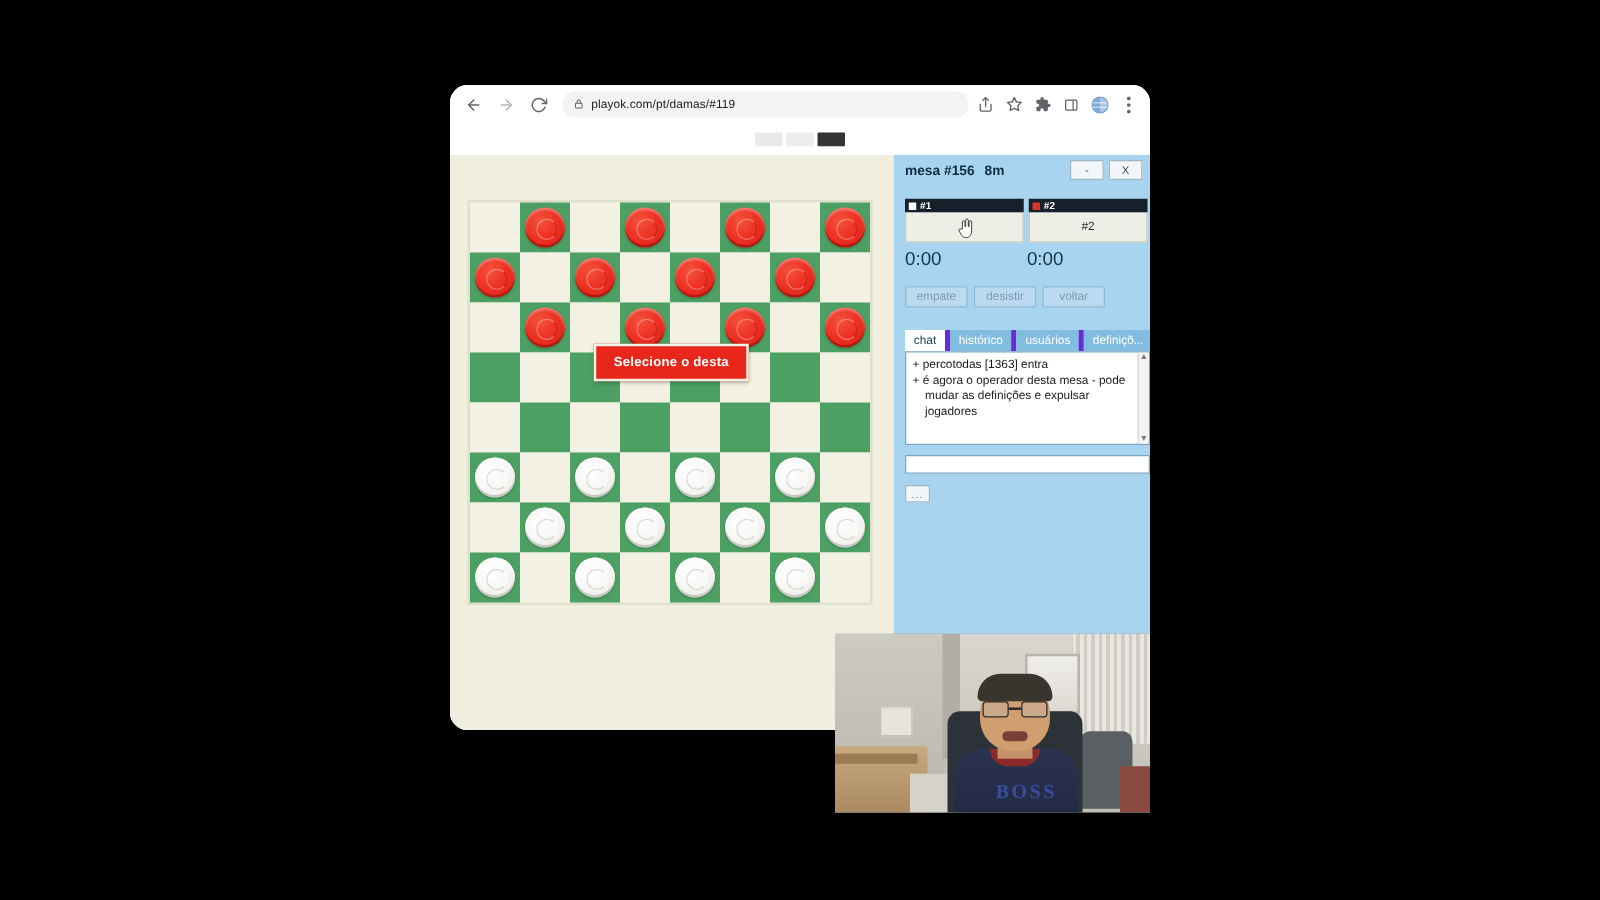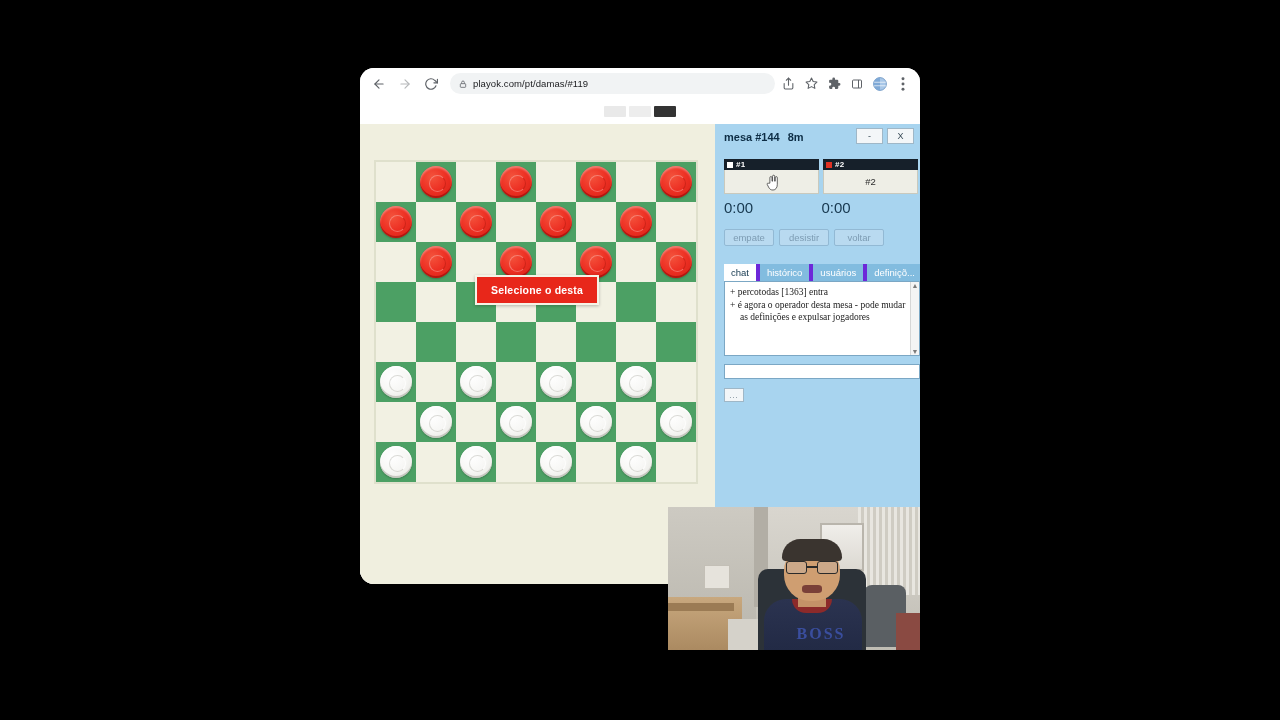--- a/index.html
+++ b/index.html
@@ -154,21 +154,21 @@
     font-size: 9.5px; padding: 0 7px; color: #ffffff; background: #82bcdf;
     border-right: 4px solid #6d28d9;
   }
   .tab.active { background: #ffffff; color: #14384f; }
 
   #chatbox {
     position: absolute; left: 9px; top: 157px; width: 196px; height: 75px;
     background: #ffffff; border: 1px solid #7ba7c4; overflow: hidden;
   }
   #chatmsgs { padding: 4px 6px 0 5px; }
-  .msg { font-size: 9.5px; color: #1a1a1a; line-height: 12.5px; margin-bottom: 0px; padding-left: 10px; text-indent: -10px; font-family: Liberation Serif, serif; }
+  .msg { font-size: 9.5px; color: #1a1a1a; line-height: 12.5px; margin-bottom: 0px; padding-left: 10px; text-indent: -10px; }
   #chatscroll {
     position: absolute; right: 0; top: 0; width: 9px; height: 100%;
     background: #f4f4f4; border-left: 1px solid #d6d6d6;
     display: flex; flex-direction: column; justify-content: space-between;
     align-items: center; font-size: 7px; color: #7b7b7b;
   }
   #chatinput {
     position: absolute; left: 9px; top: 240px; width: 196px; height: 15px;
     background: #ffffff; border: 1px solid #7ba7c4;
   }
@@ -438,21 +438,21 @@
                 <div class="piece white"></div>
               </div>
               <div class="sq light"></div>
             </div>
           <div id="banner">Selecione o desta</div>
         </div>
 
         <div id="sidepanel">
 
           <div id="paneltitle">
-            <span>mesa #144</span><span class="tm">8m</span>
+            <span>mesa #156</span><span class="tm">8m</span>
           </div>
 
           <div id="winbtns">
             <div class="winbtn">-</div>
             <div class="winbtn">X</div>
           </div>
 
           <div id="seats">
             <div class="seat">
               <div class="seathdr">

